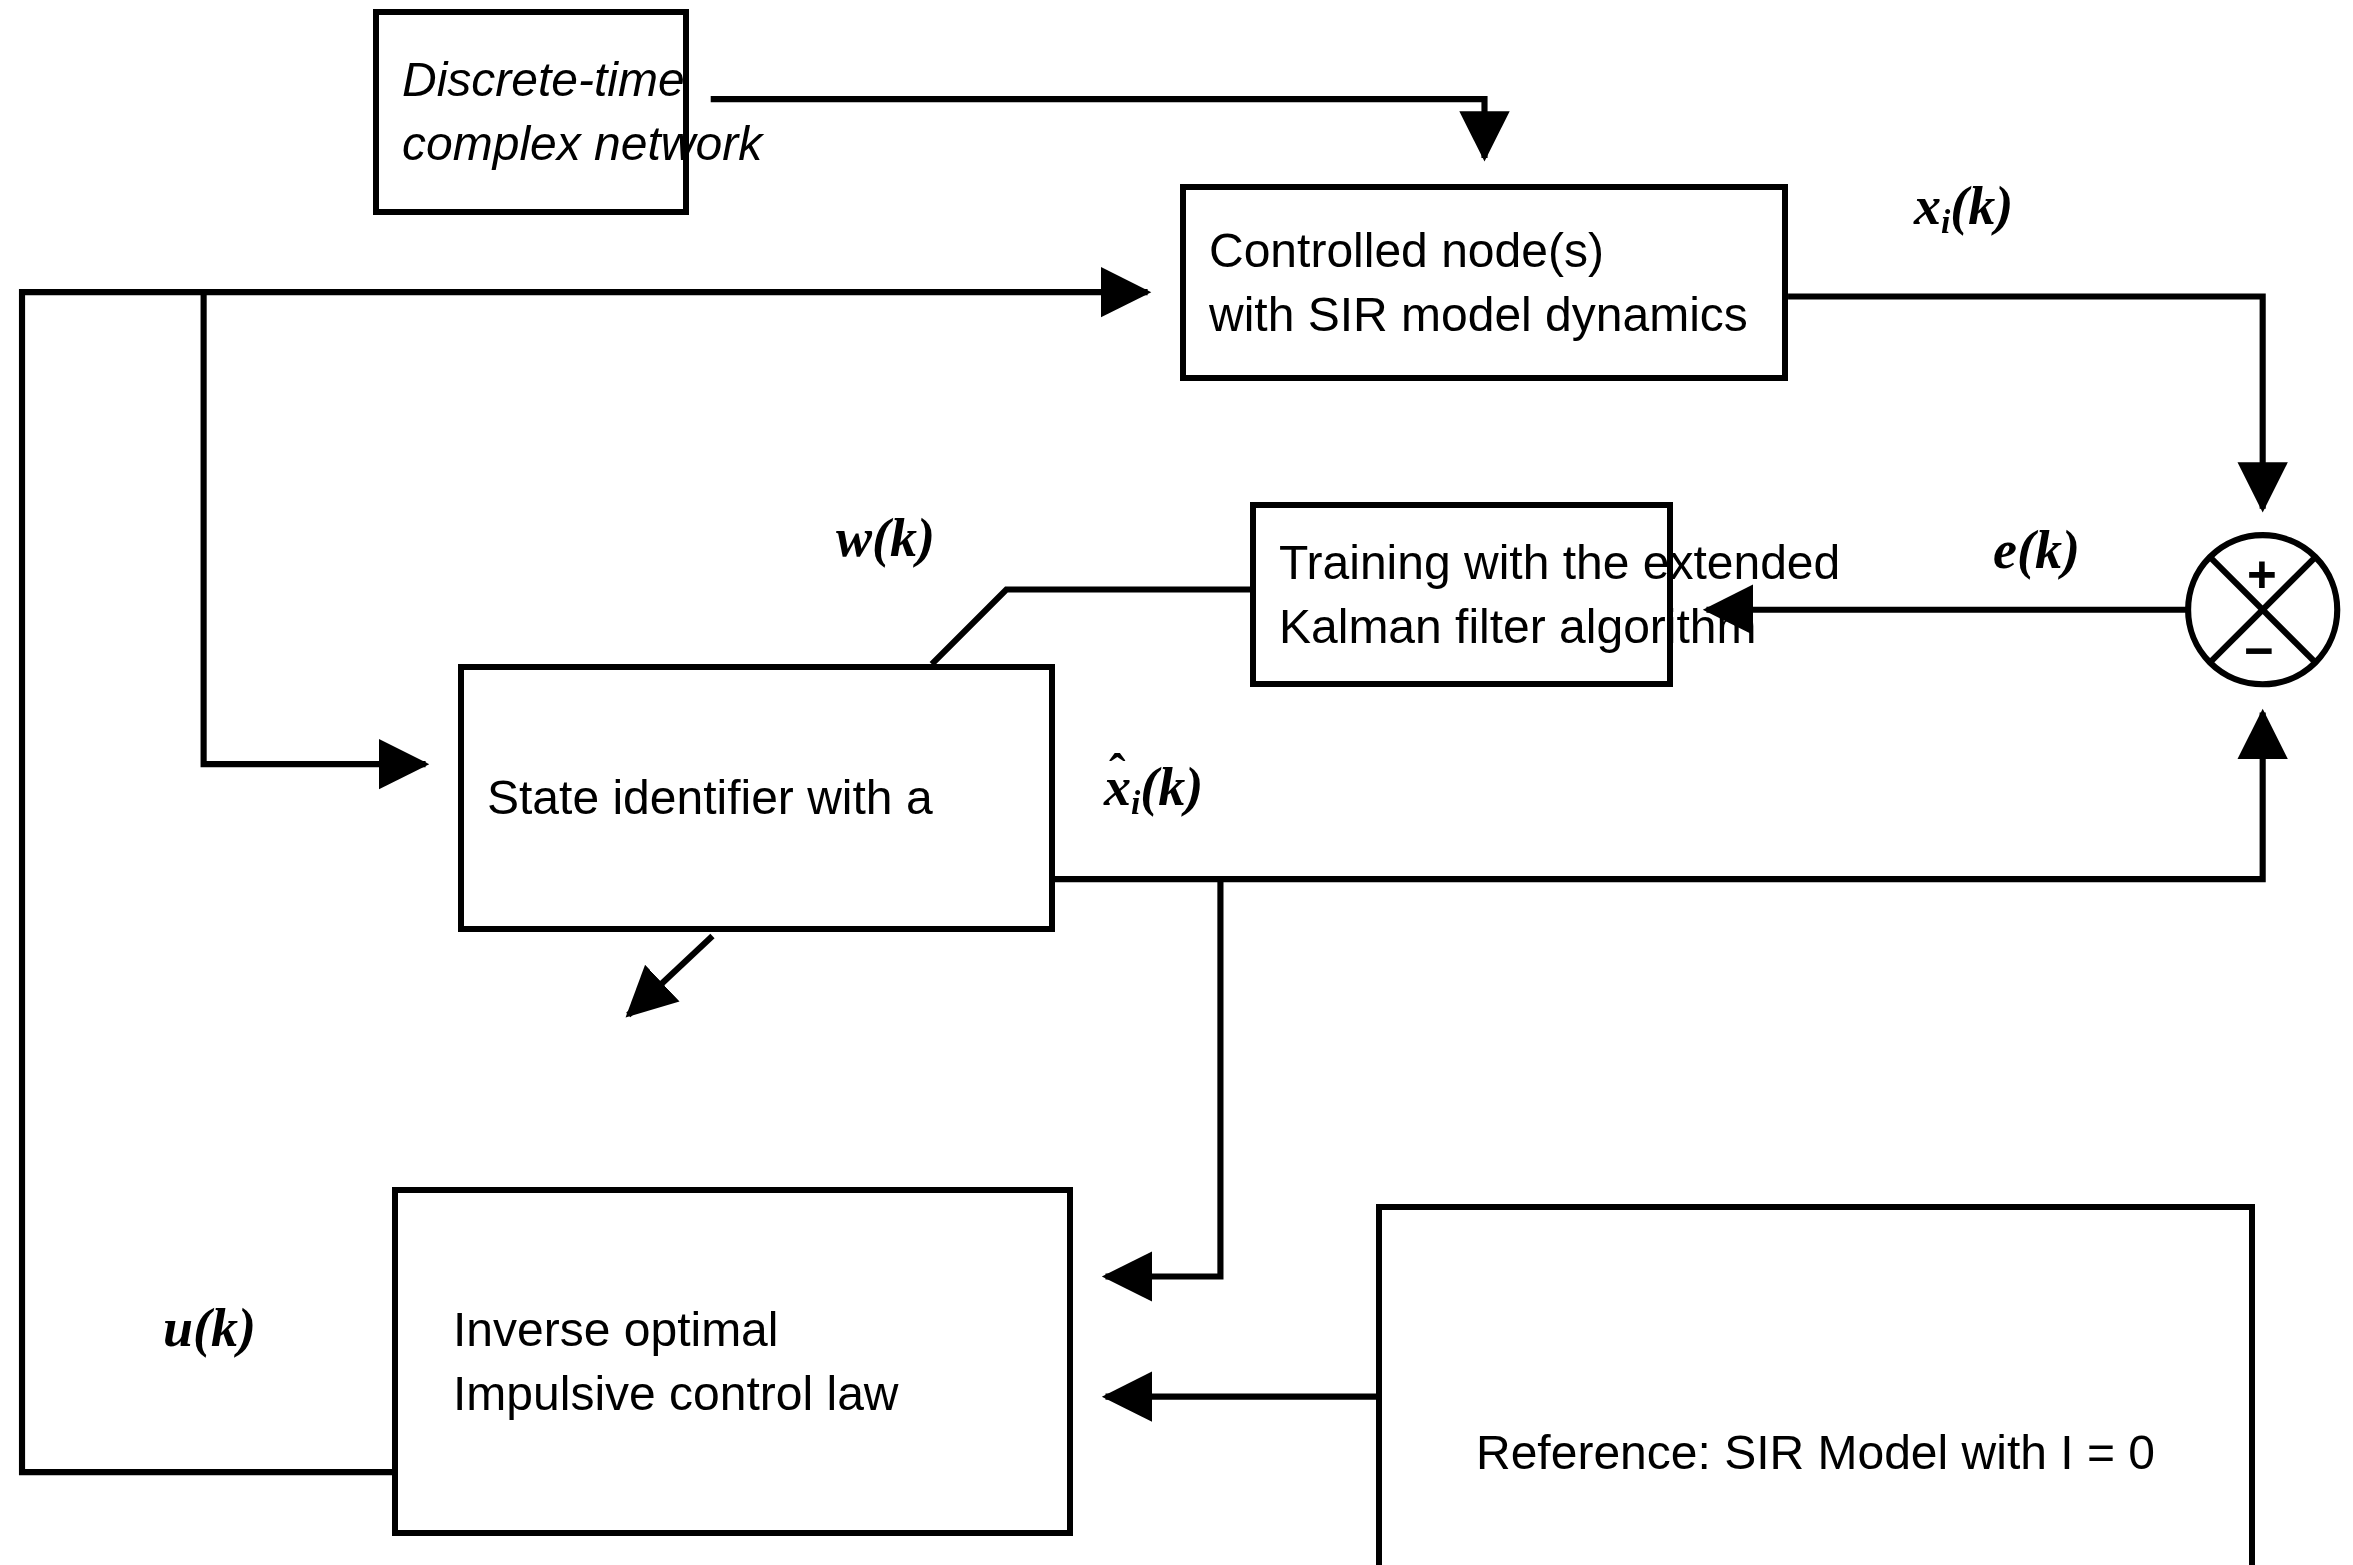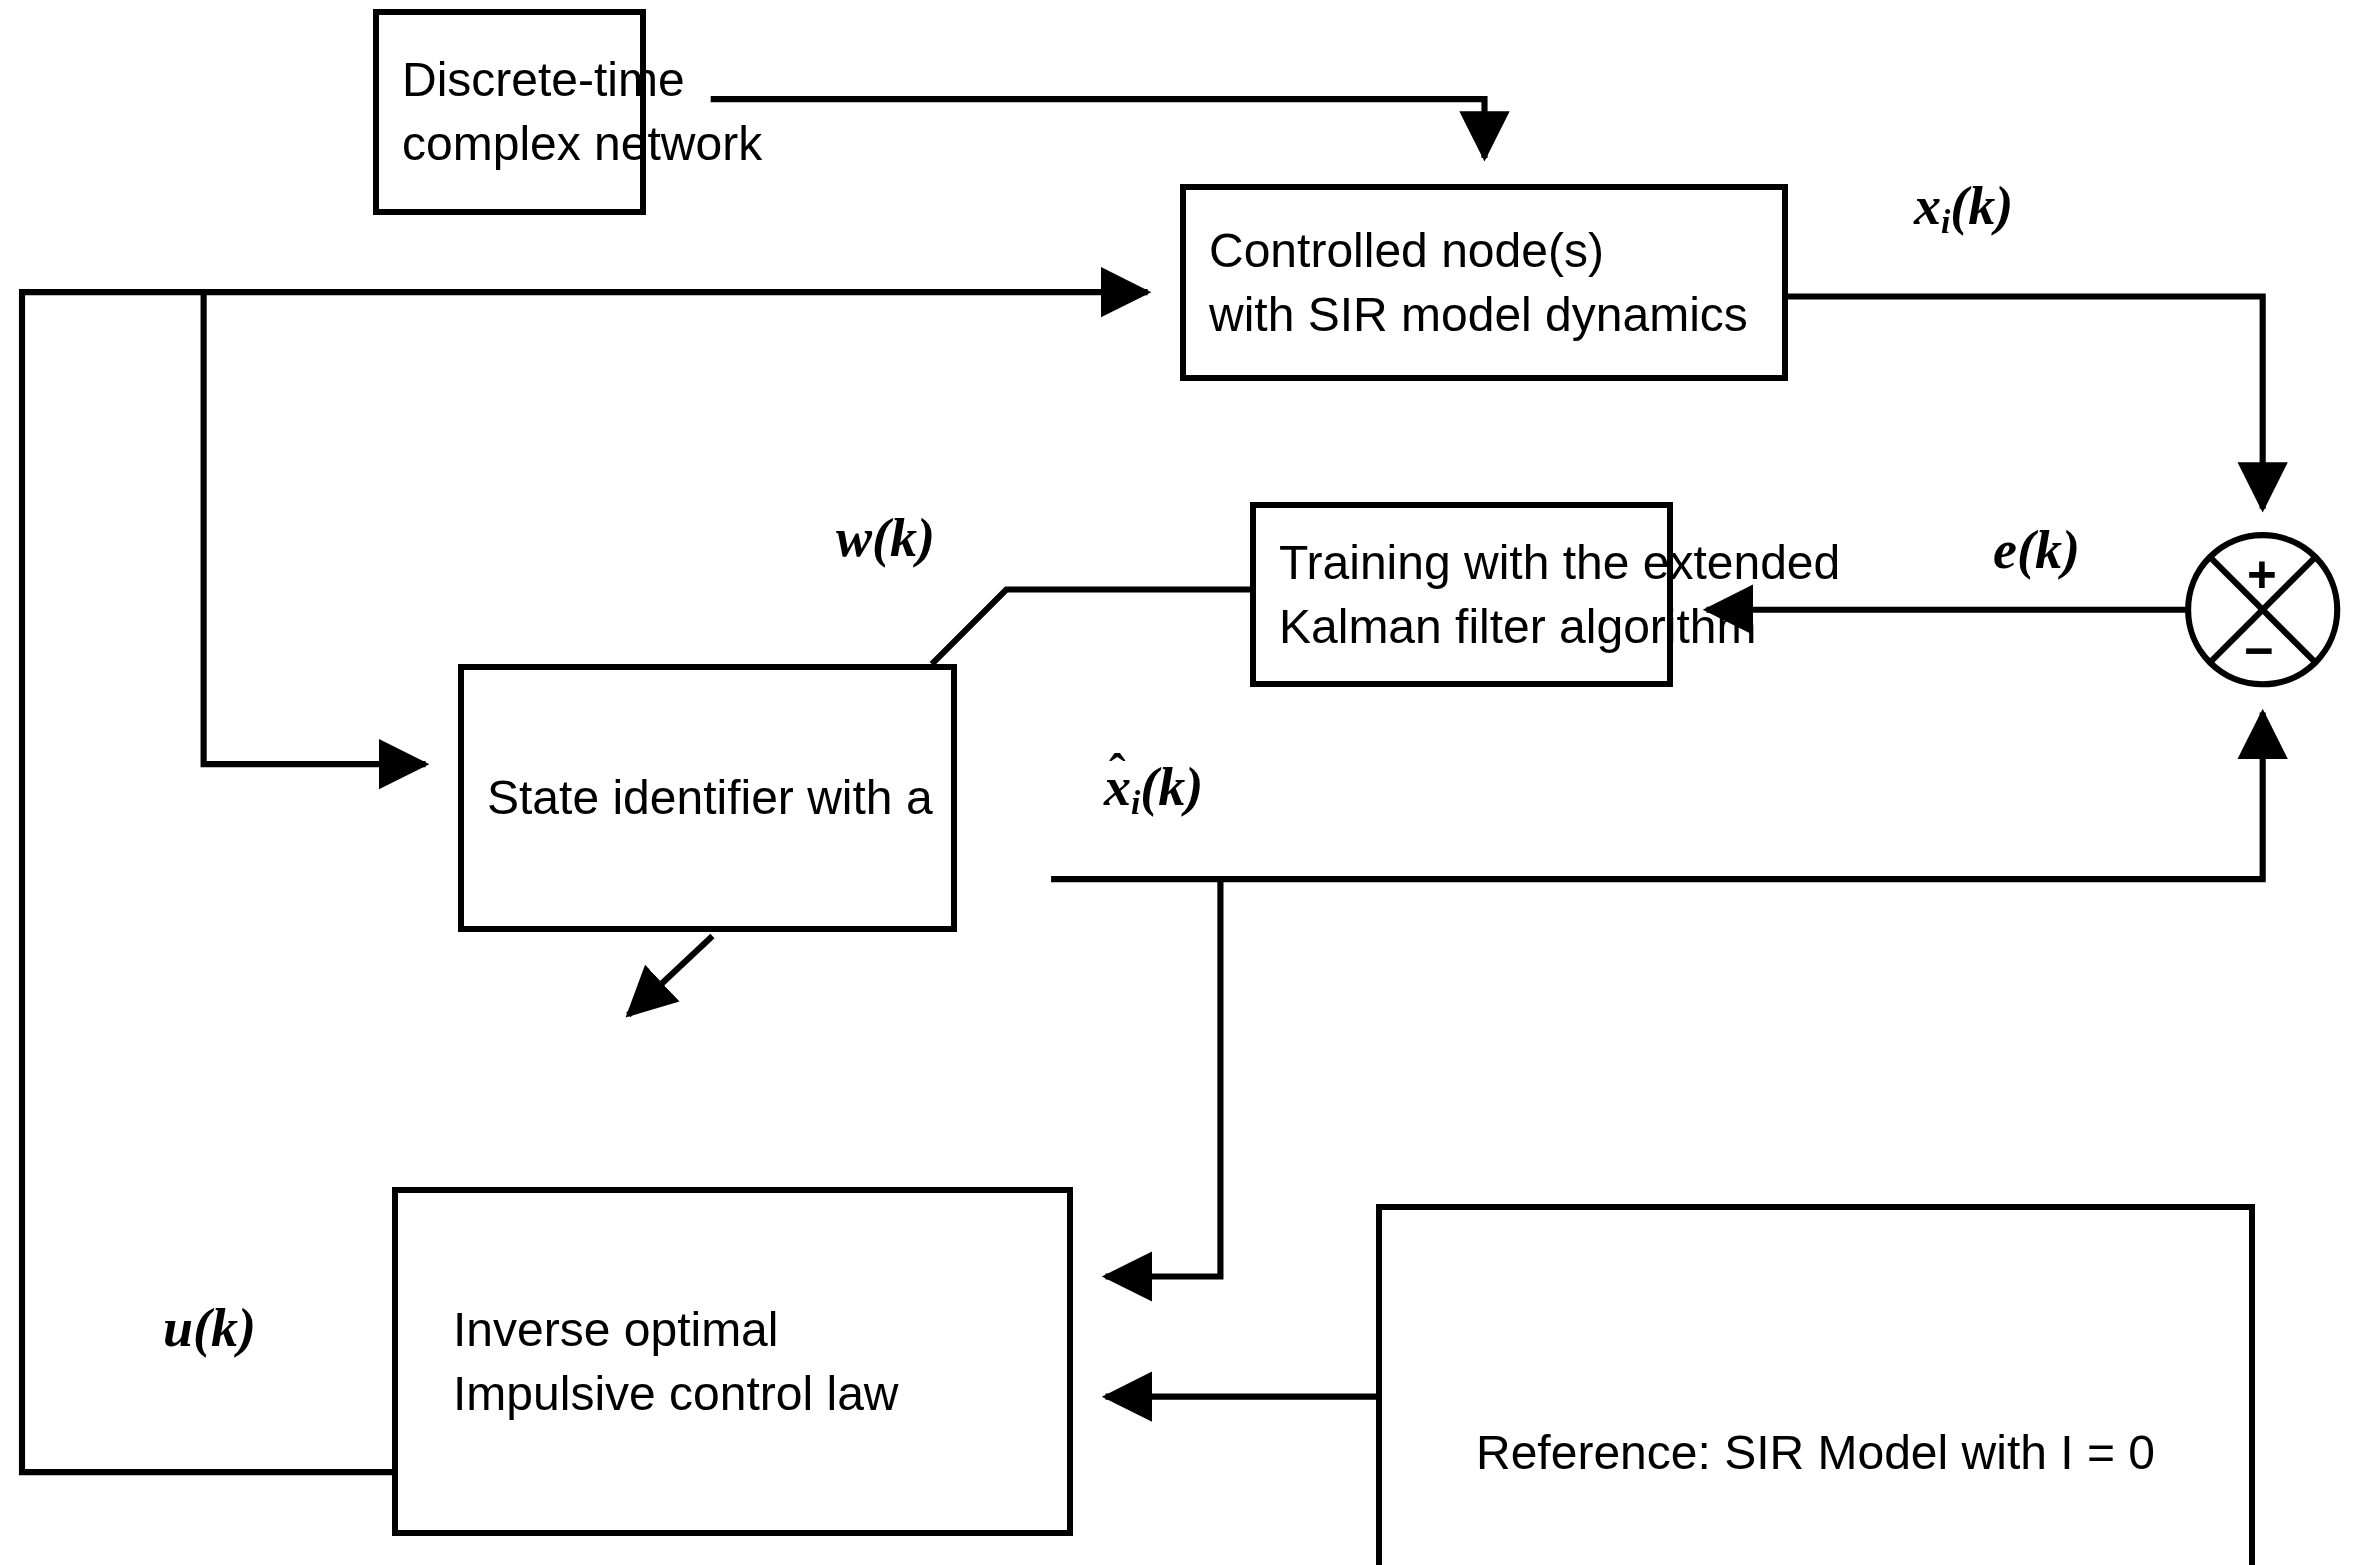--- a/index.html
+++ b/index.html
@@ -101,36 +101,36 @@
       <path d="M812,1067 L716,1157" marker-end="url(#ah)"></path>
     </g>
 
     <g fill="none" stroke="#000" stroke-width="7">
       <circle cx="2579" cy="695" r="85"></circle>
       <line x1="2519" y1="635" x2="2639" y2="755"></line>
       <line x1="2639" y1="635" x2="2519" y2="755"></line>
     </g>
   </svg>
 
-  <div class="blk" style="left:373px;top:8.8px;width:273px;height:206px;">
+  <div class="blk" style="left:373px;top:8.8px;width:316px;height:206px;font-style:italic;">
     <div class="ln">Discrete-time</div>
     <div class="ln">complex network</div>
   </div>
 
   <div class="blk" style="left:1180px;top:184px;width:608px;height:197px;">
     <div class="ln">Controlled node(s)</div>
     <div class="ln">with SIR model dynamics</div>
   </div>
 
   <div class="blk" style="left:1250px;top:502px;width:423px;height:185px;">
     <div class="ln">Training with the extended</div>
     <div class="ln">Kalman filter algorithm</div>
   </div>
 
-  <div class="blk" style="left:458px;top:664px;width:499px;height:268px;">
+  <div class="blk" style="left:458px;top:664px;width:597px;height:268px;">
     <div class="ln">State identifier with a</div>
   </div>
 
   <div class="blk" style="left:392px;top:1187px;width:681px;height:349px;padding-left:55px;">
     <div class="ln">Inverse optimal</div>
     <div class="ln">Impulsive control law</div>
   </div>
 
   <div class="blk ctr" style="left:1376px;top:1204px;width:879px;height:497px;">
     <div class="ln">Reference: SIR Model with I = 0</div>

